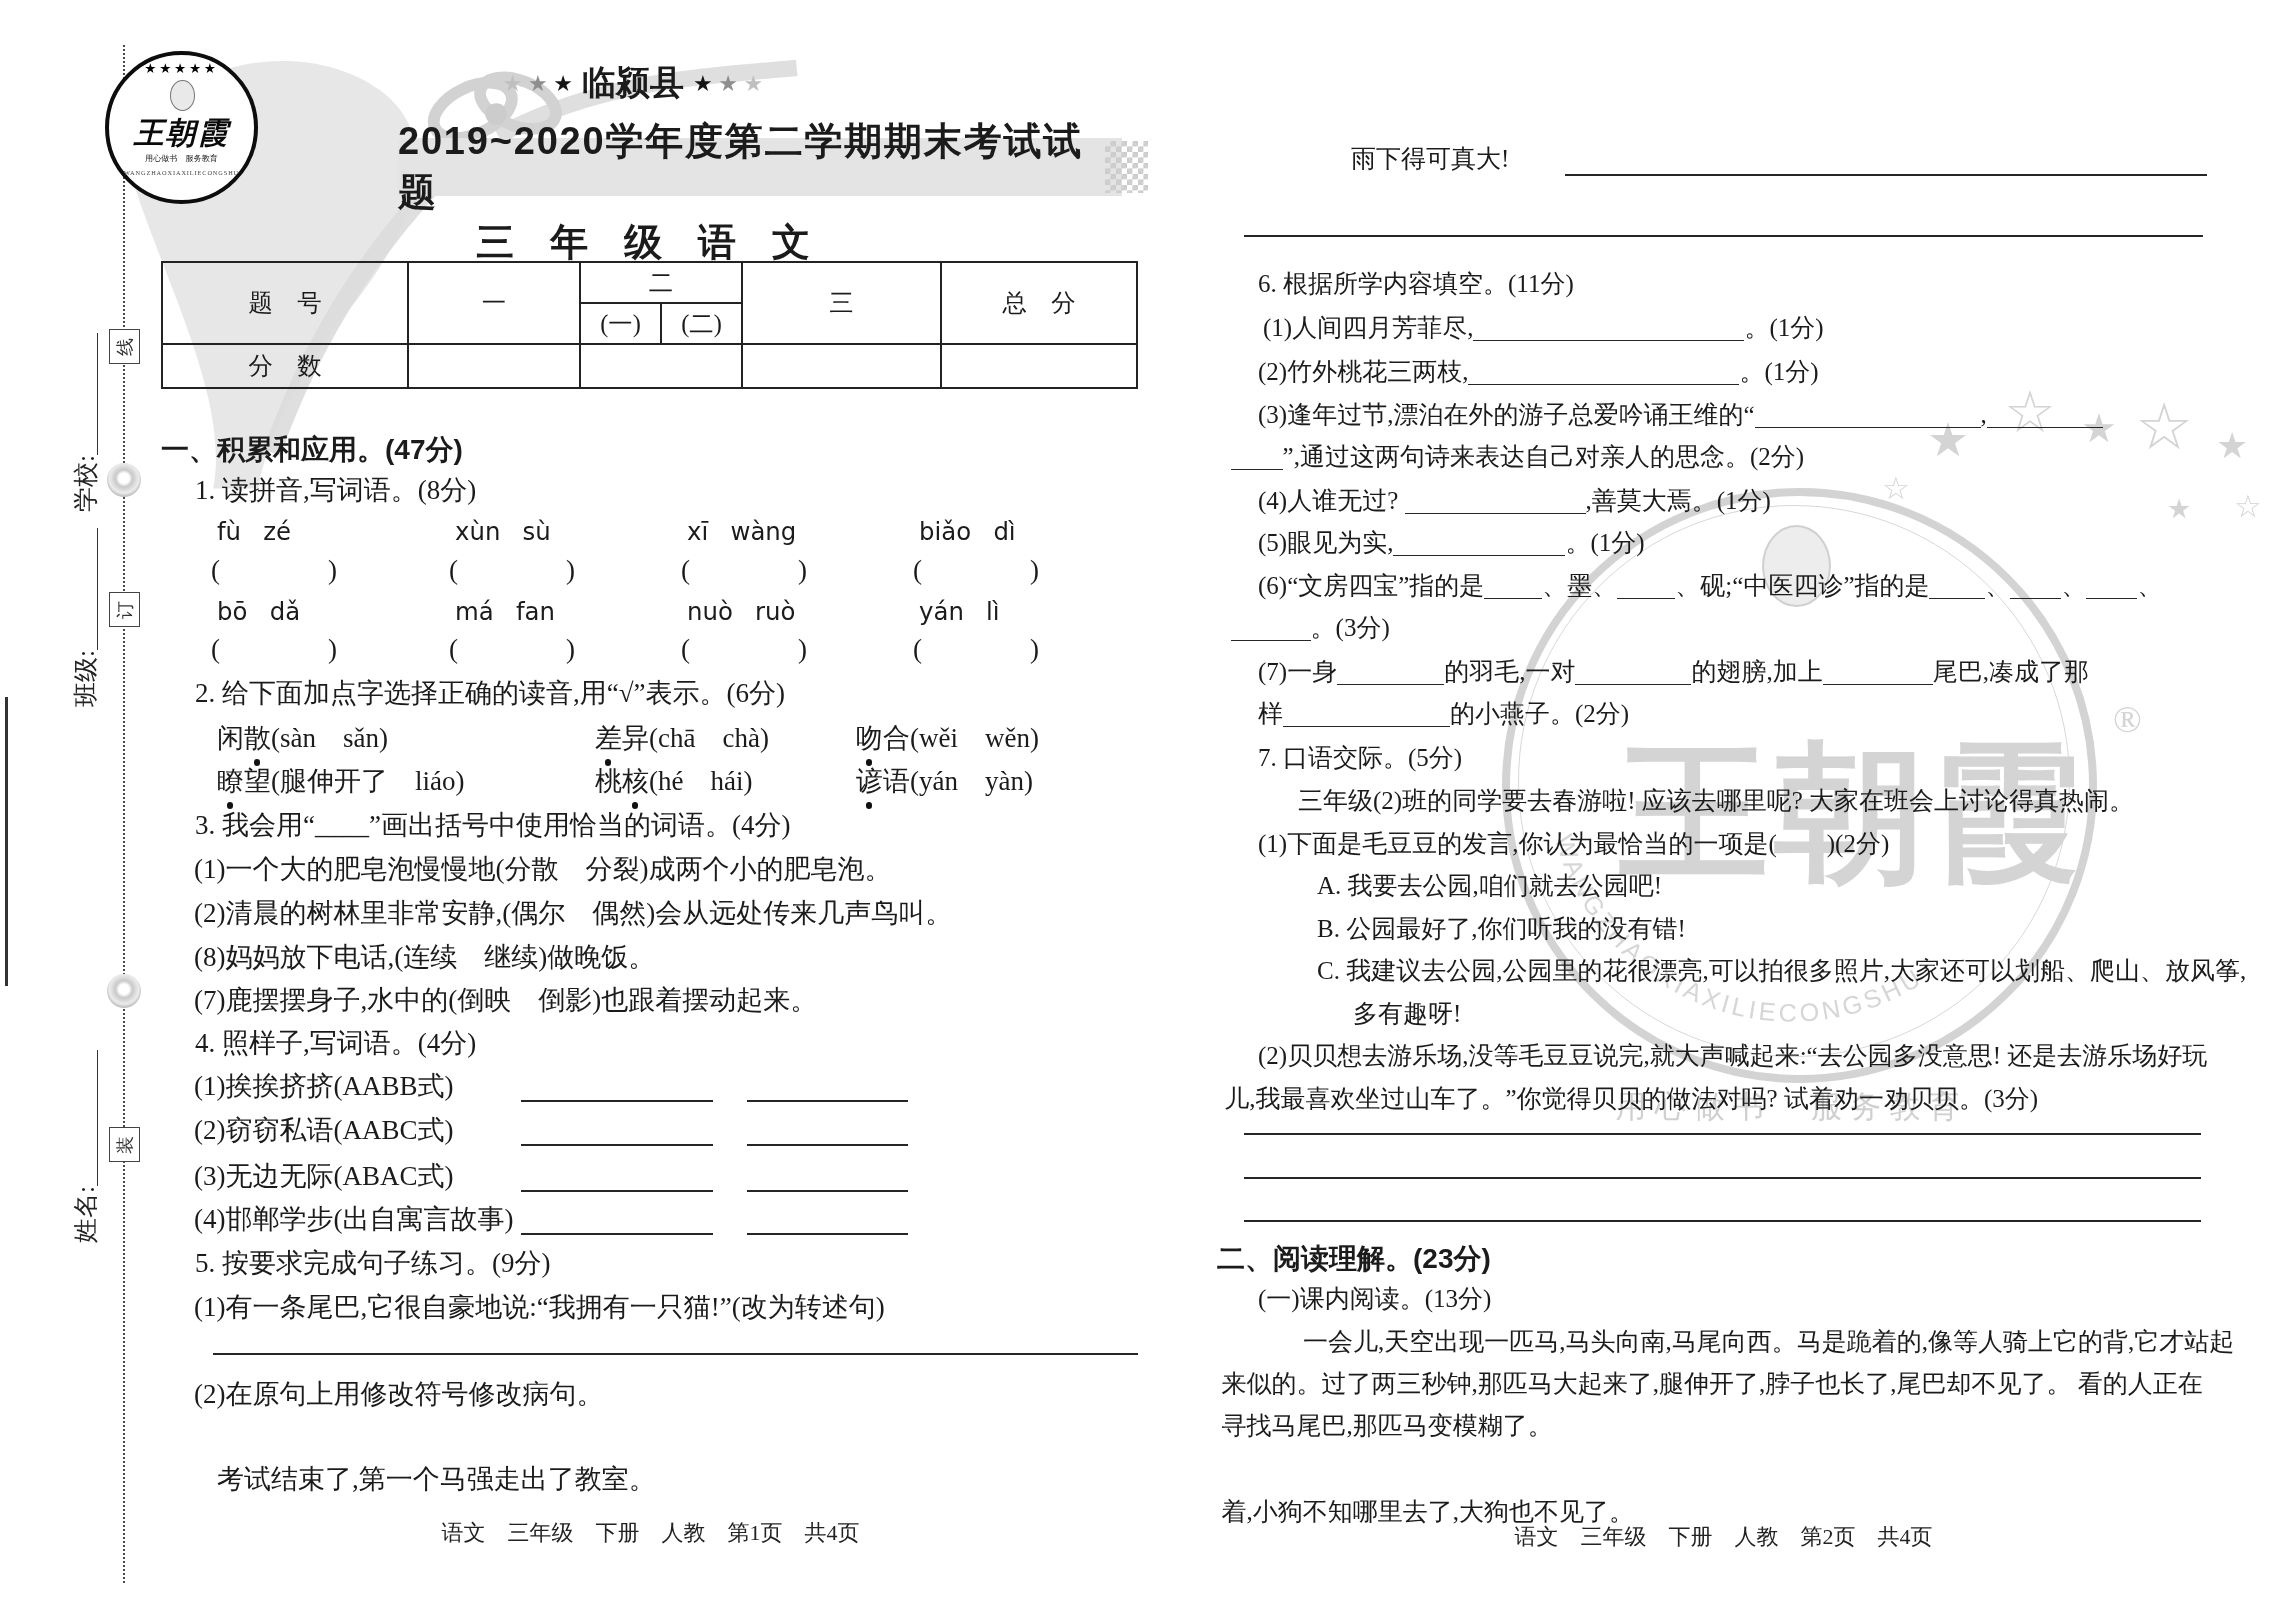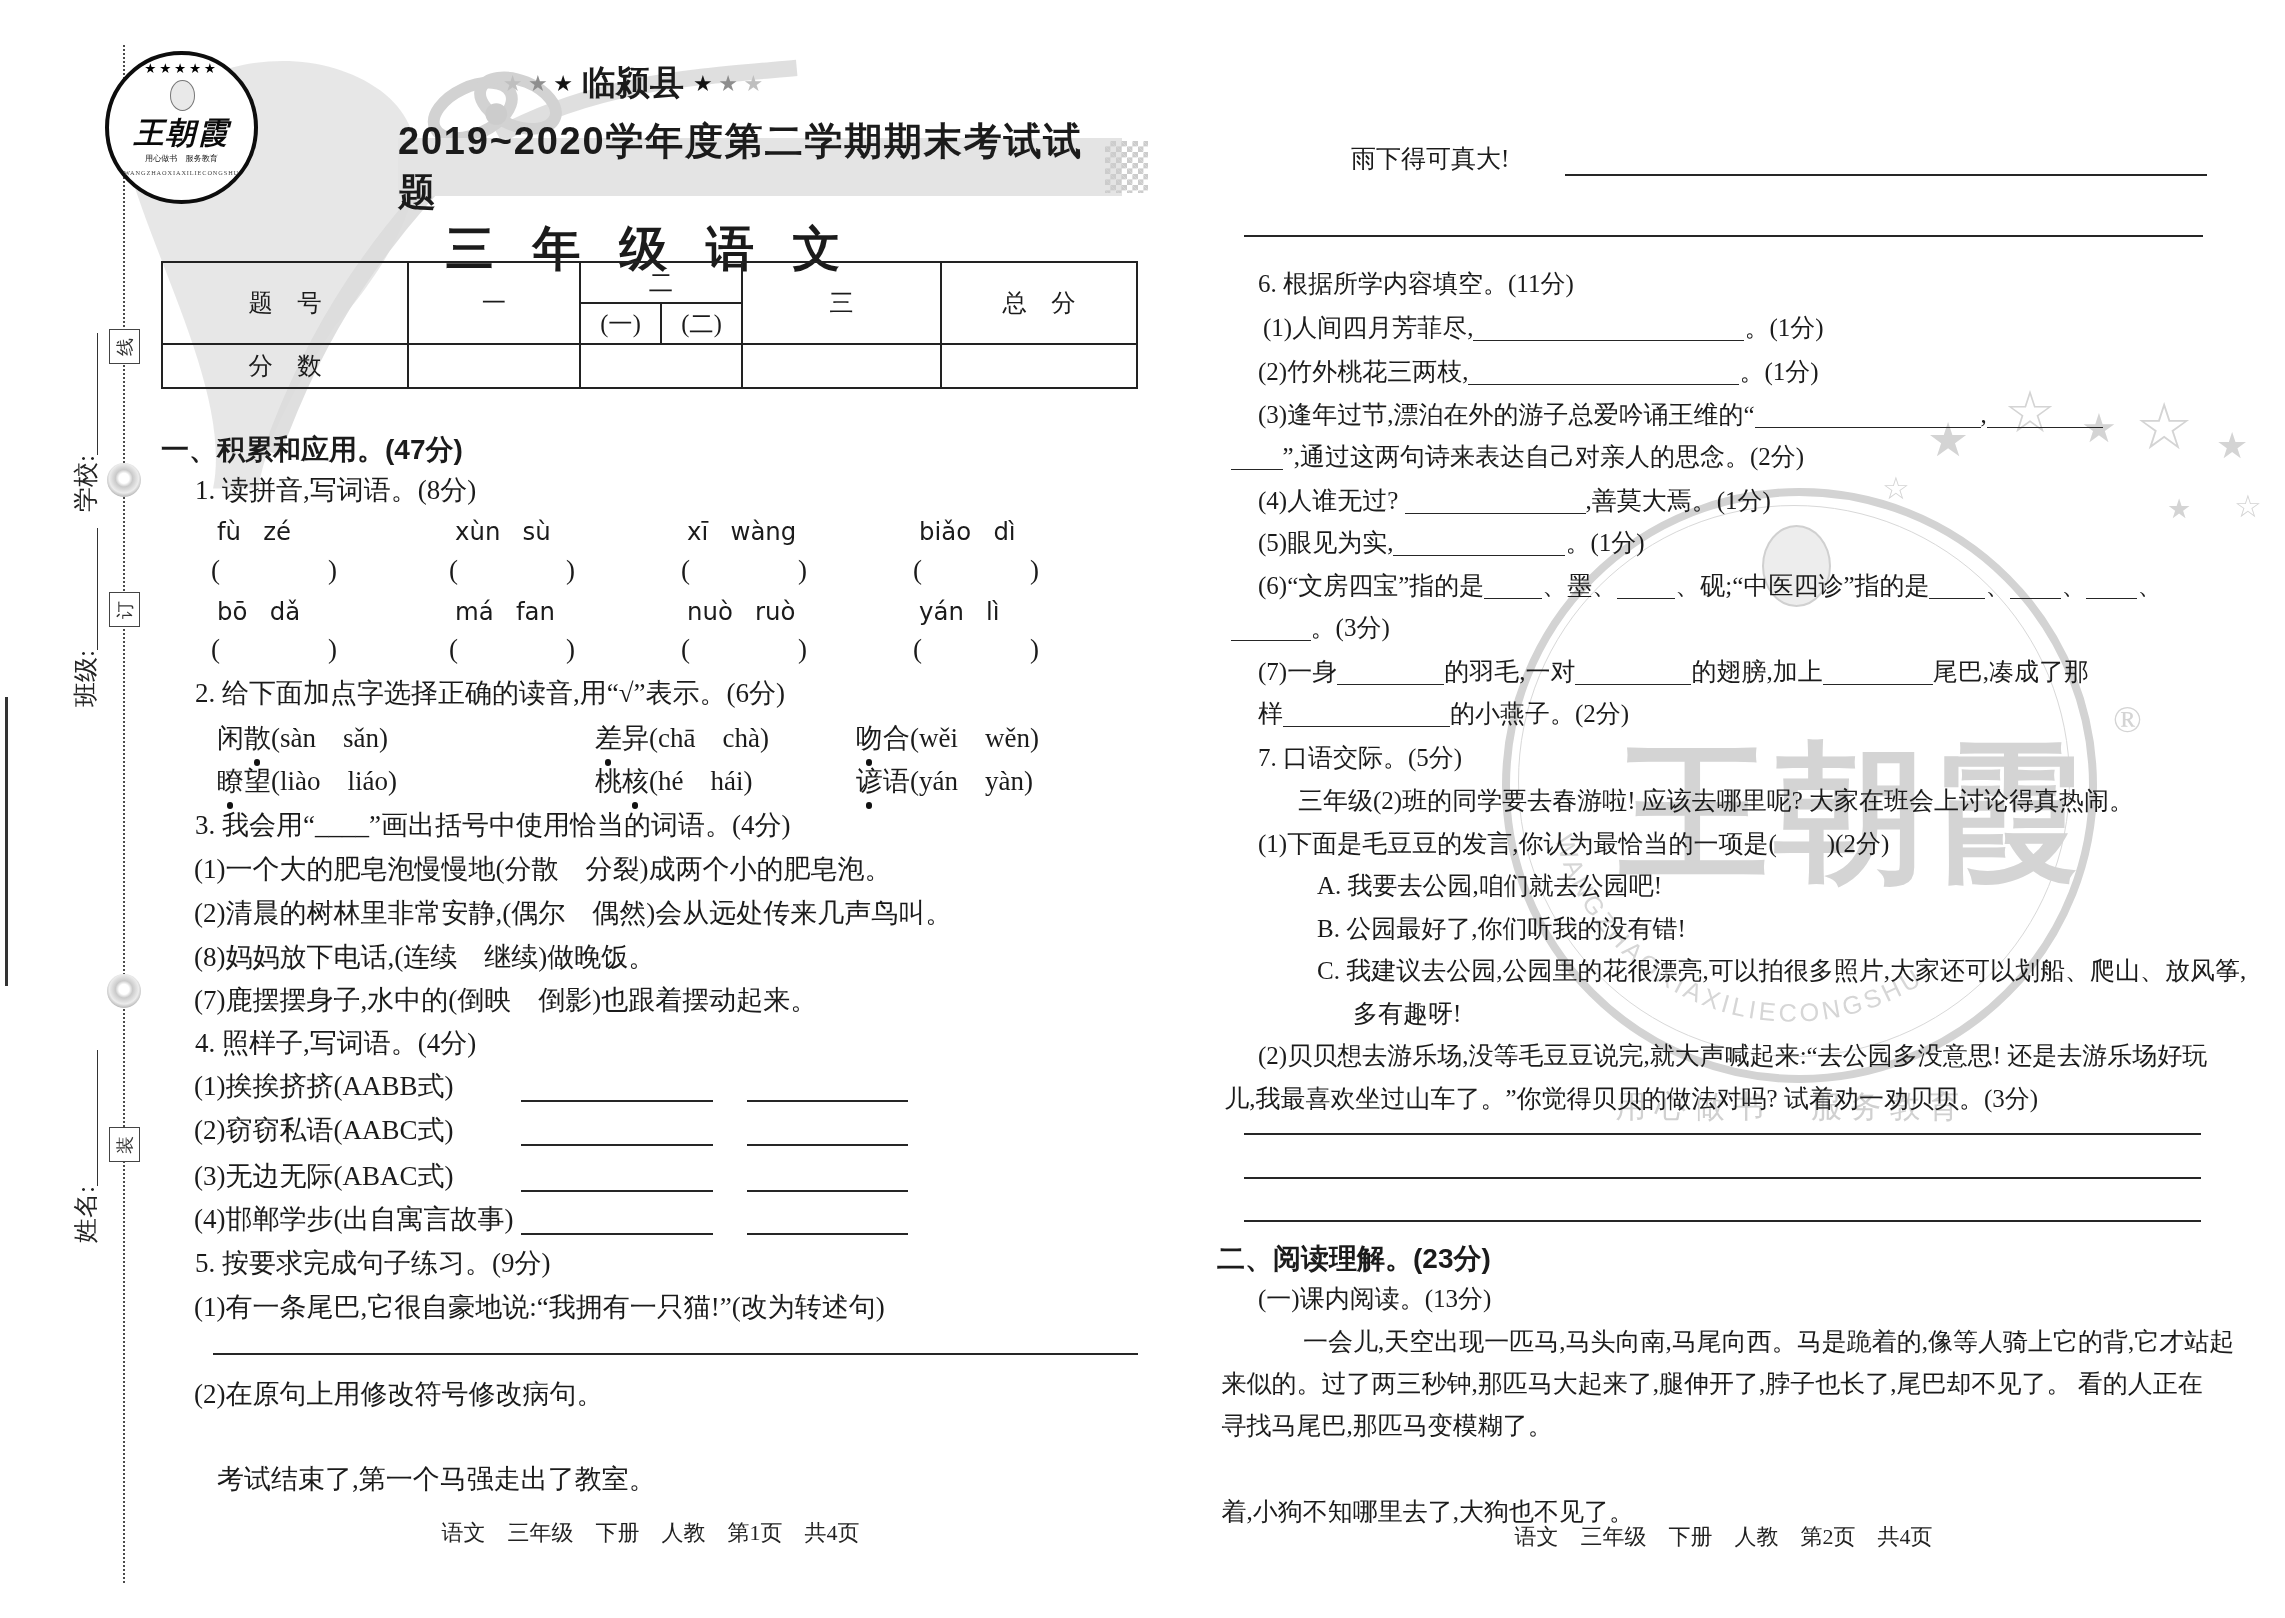--- a/index.html
+++ b/index.html
@@ -32,21 +32,21 @@
           display:flex;align-items:center;justify-content:center;}
   .banner .txt{font-size:38px;letter-spacing:1.8px;}
   .checker{position:absolute;left:1105px;top:141px;width:43px;height:52px;
     background-image:linear-gradient(45deg,#cccccc 25%,transparent 25%,transparent 75%,#cccccc 75%),
                      linear-gradient(45deg,#cccccc 25%,transparent 25%,transparent 75%,#cccccc 75%);
     background-size:11px 11px;background-position:0 0,5.4px 5.4px;}
   .county{position:absolute;left:398px;top:60px;width:470px;text-align:center;font-size:22px;}
   .county .name{font-size:34px;font-weight:700;vertical-align:-2.7px;margin:0 3.6px;}
   .starA{color:#bfbfbf}.starB{color:#8e8e8e}.starC{color:#141414}
   .subject{position:absolute;left:161px;top:217px;width:977px;text-align:center;
-           font-size:48px;letter-spacing:12.7px;}
+           font-size:38px;letter-spacing:12.7px;}
   
   table.score{position:absolute;left:161px;top:261px;border-collapse:collapse;table-layout:fixed;}
   table.score td{border:2.3px solid #222;text-align:center;font-size:24.4px;padding:0;}
   
   .logo{position:absolute;left:105px;top:51px;width:145px;height:145px;border:4.5px solid #0d0d0d;
         border-radius:50%;background:#fff;z-index:2;}
   .logo-stars{position:absolute;top:5.4px;left:0;width:100%;text-align:center;font-size:13.6px;letter-spacing:2.7px;color:#000;}
   .logo-oval{position:absolute;top:25px;left:50%;margin-left:-11.8px;width:23.5px;height:29px;border-radius:50%;
              border:1.4px solid #777;background:#e9e9e9;}
   .logo-name{position:absolute;top:58px;left:0;width:100%;text-align:center;font-size:30px;font-weight:700;
@@ -213,21 +213,21 @@
       <span class="ln" style="left:50px;top:633px;">(　　　　)</span>
       <span class="ln" style="left:288px;top:633px;">(　　　　)</span>
       <span class="ln" style="left:520px;top:633px;">(　　　　)</span>
       <span class="ln" style="left:752px;top:633px;">(　　　　)</span>
 
       <div class="ln" style="left:34px;top:677px;">2. 给下面加点字选择正确的读音,用“√”表示。(6分)</div>
 
       <div class="ln" style="left:56px;top:722px;"><span>闲</span><span class="dc">散</span><span>(sàn　sǎn)</span></div>
       <div class="ln" style="left:434px;top:722px;"><span></span><span class="dc">差</span><span>异(chā　chà)</span></div>
       <div class="ln" style="left:695px;top:722px;"><span></span><span class="dc">吻</span><span>合(wěi　wěn)</span></div>
-      <div class="ln" style="left:56px;top:765px;"><span></span><span class="dc">瞭</span><span>望(liào　liáo)</span></div>
+      <div class="ln" style="left:56px;top:765px;"><span></span><span class="dc">瞭</span><span>望(腿伸开了　liáo)</span></div>
       <div class="ln" style="left:434px;top:765px;"><span>桃</span><span class="dc">核</span><span>(hé　hái)</span></div>
       <div class="ln" style="left:695px;top:765px;"><span></span><span class="dc">谚</span><span>语(yán　yàn)</span></div>
 
       <div class="ln" style="left:34px;top:809px;">3. 我会用“____”画出括号中使用恰当的词语。(4分)</div>
       <div class="ln" style="left:33px;top:853px;">(1)一个大的肥皂泡慢慢地(分散　分裂)成两个小的肥皂泡。</div>
       <div class="ln" style="left:33px;top:897px;">(2)清晨的树林里非常安静,(偶尔　偶然)会从远处传来几声鸟叫。</div>
       <div class="ln" style="left:33px;top:941px;">(8)妈妈放下电话,(连续　继续)做晚饭。</div>
       <div class="ln" style="left:33px;top:984px;">(7)鹿摆摆身子,水中的(倒映　倒影)也跟着摆动起来。</div>
 
       <div class="ln" style="left:34px;top:1027px;">4. 照样子,写词语。(4分)</div>

